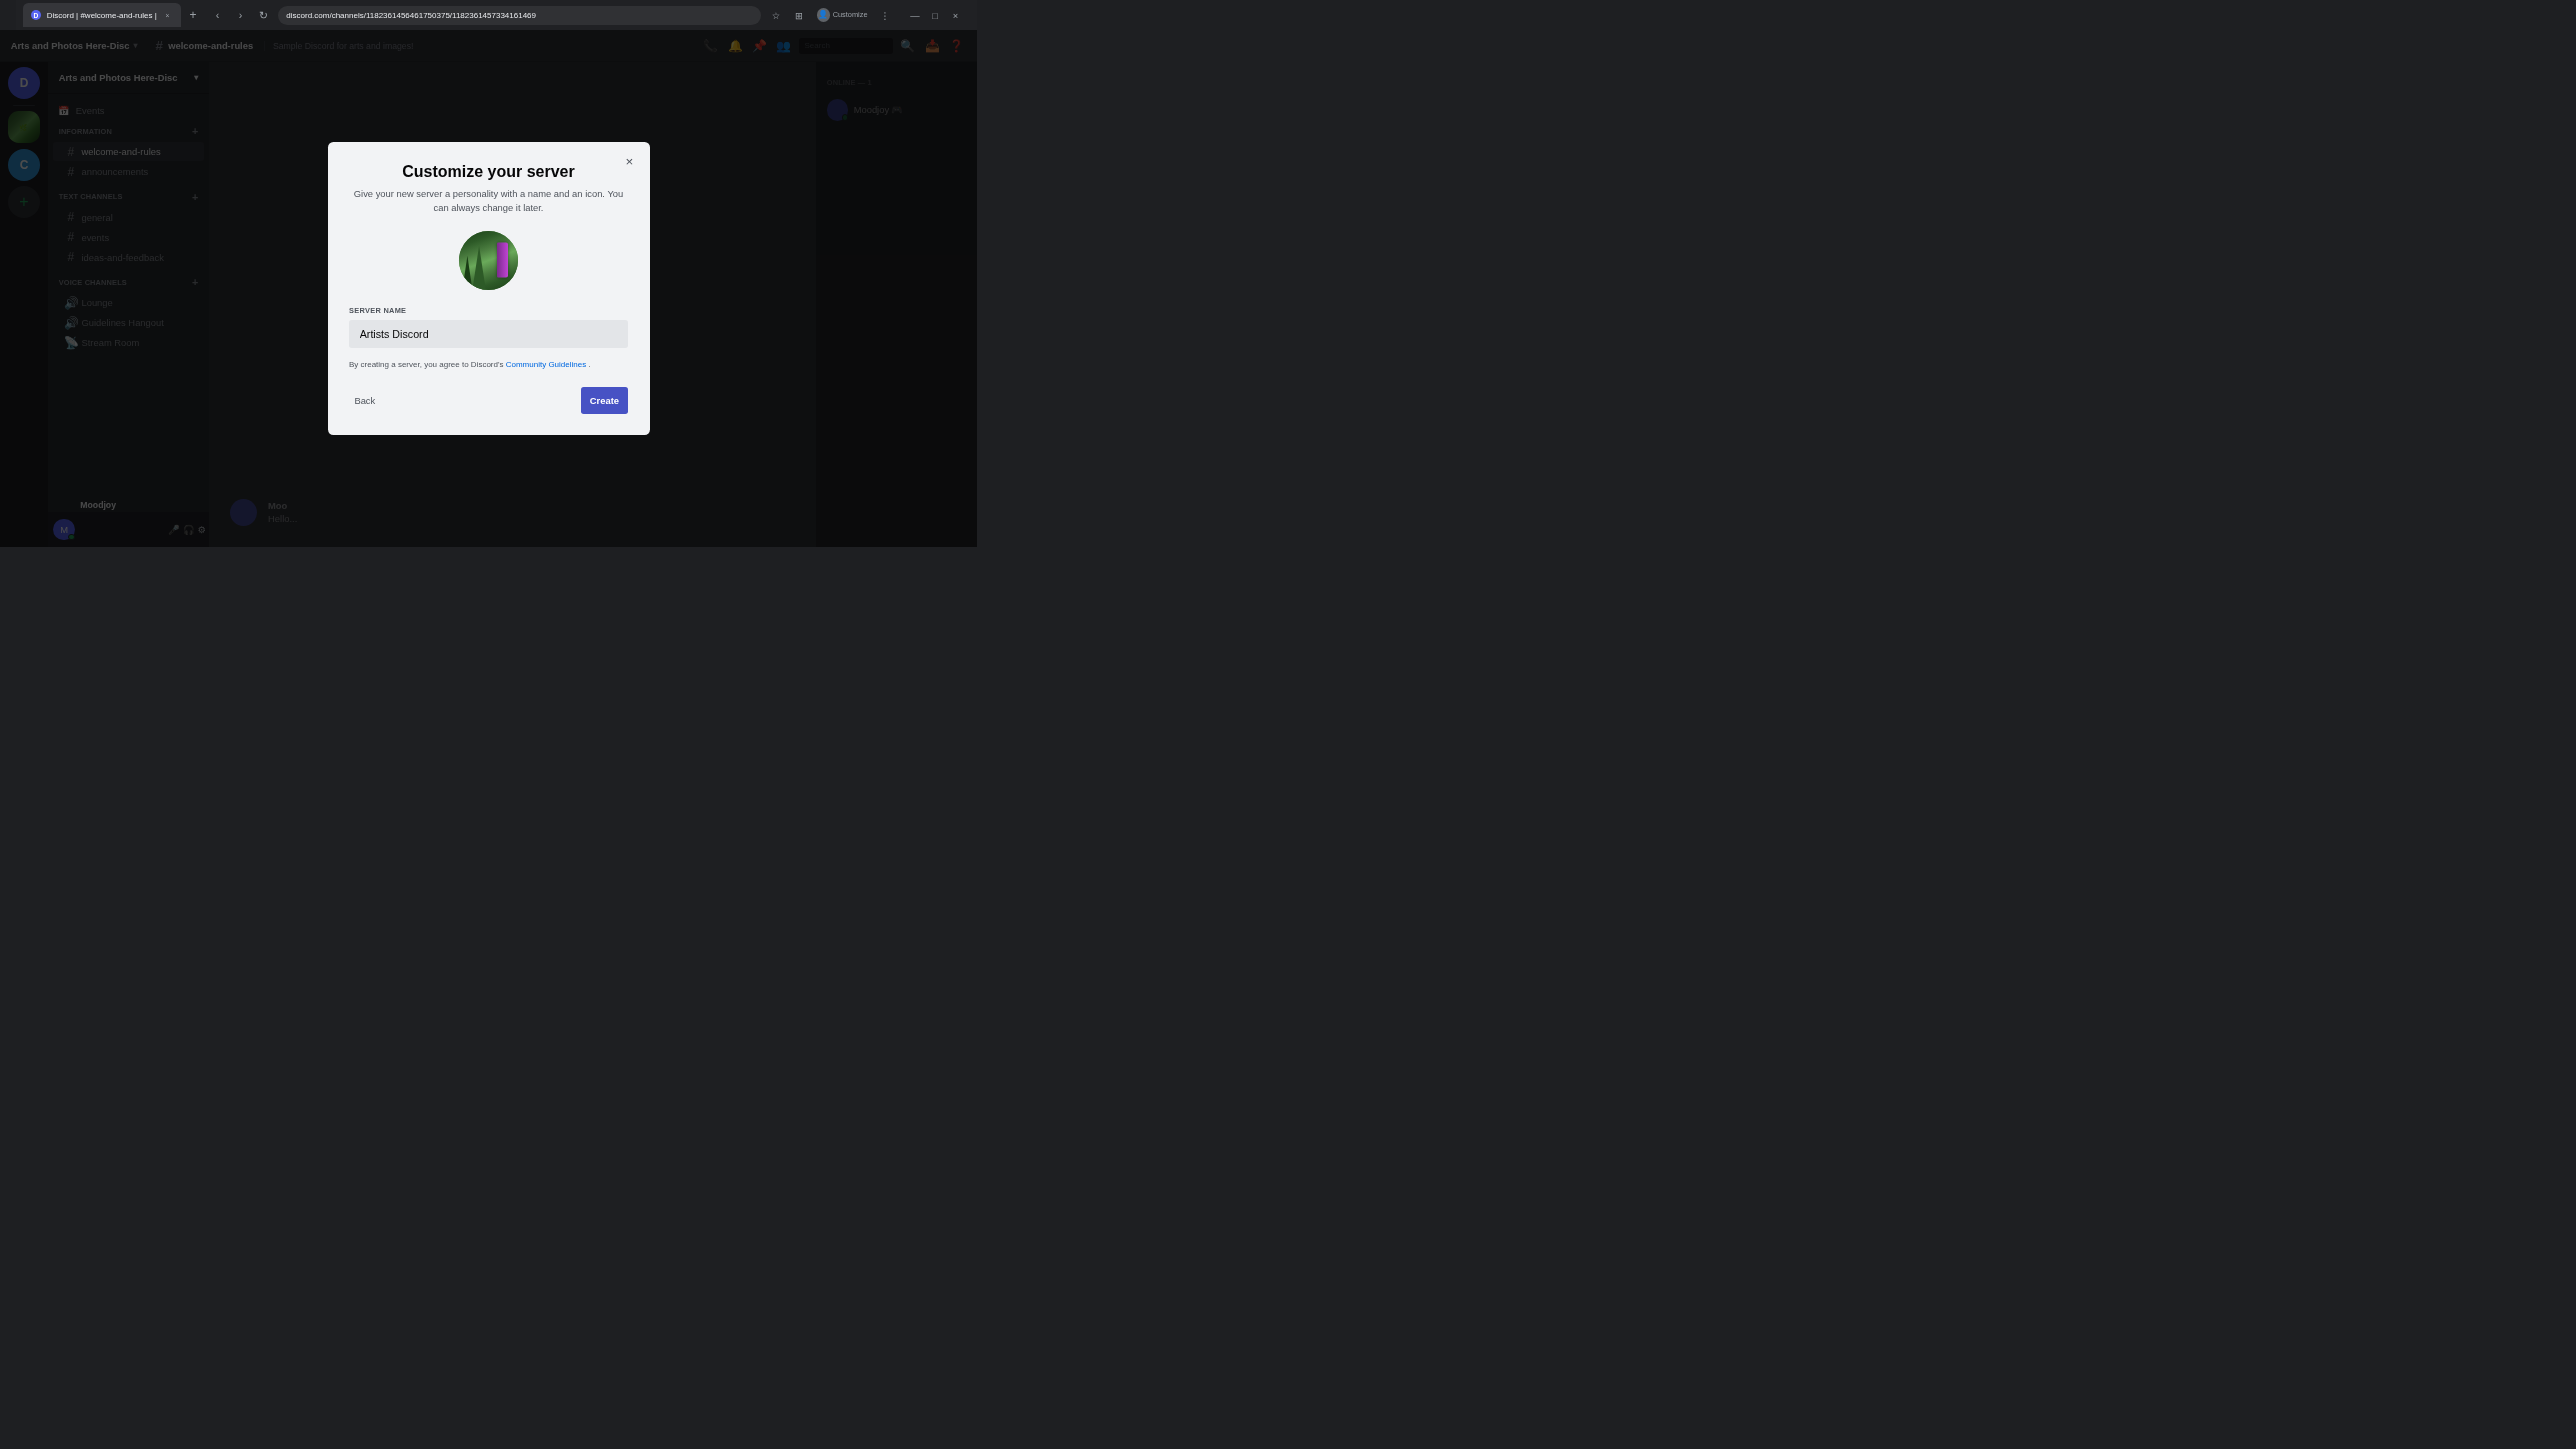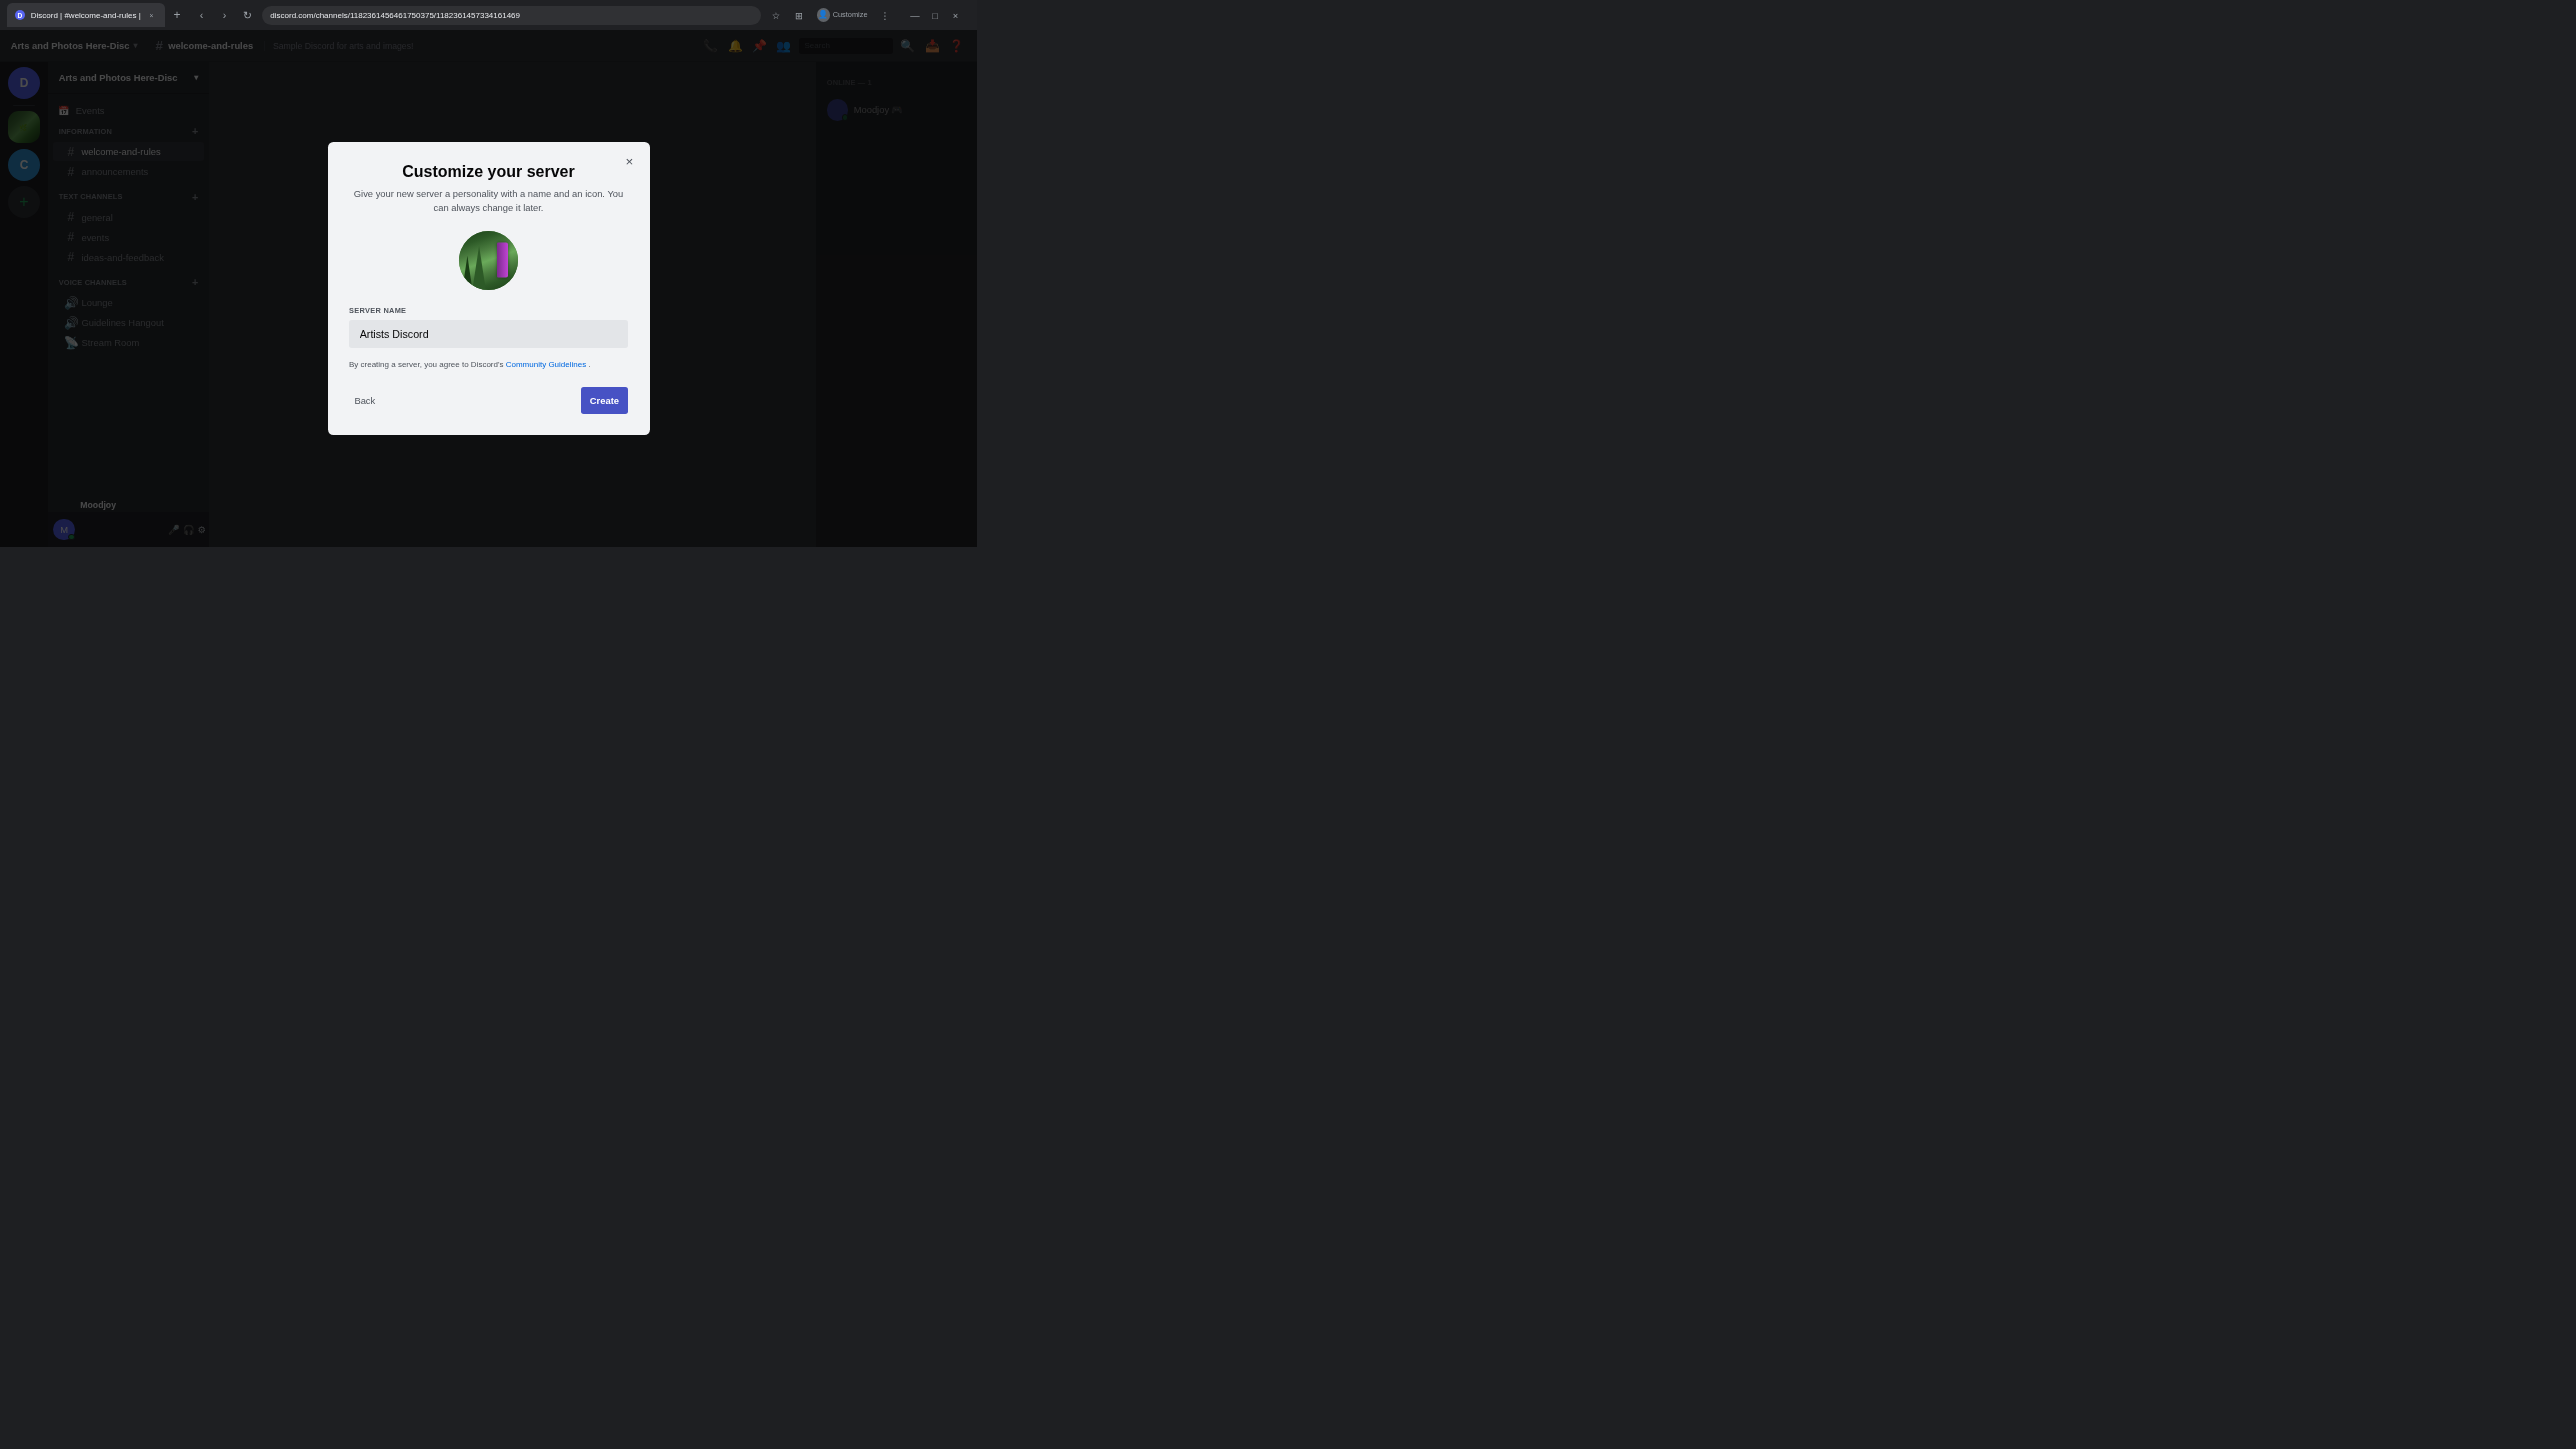--- a/index.html
+++ b/index.html
@@ -8,21 +8,21 @@
       height: 547px;
       font-family: 'Whitney', 'Helvetica Neue', Helvetica, Arial, sans-serif;
       background: #1e1f22;
       overflow: hidden;
       position: relative;
     }
 
     
     .browser-chrome {
       position: absolute;
-      top: 0; left: 0; right: 0;
+      top: 0; left: 16px; right: 0;
       height: 30px;
       background: #202124;
       display: flex;
       align-items: center;
       padding: 0 6.7px;
       z-index: 100;
     }
     .tab-bar {
       display: flex;
       align-items: center;
@@ -881,20 +881,27 @@
     <div class="main-content">
 
       <div class="chat-area" style="opacity:0.5;">
         <div style="display:flex;flex-direction:column;align-items:center;justify-content:center;margin:auto;gap:8px;">
           <div style="display:flex;align-items:center;gap:10.7px;">
             <div class="bg-avatar"></div>
             <span class="bg-send-text">Send your first message</span>
             <div style="width:27px;height:27px;background:#23a55a;border-radius:50%;display:flex;align-items:center;justify-content:center;color:white;font-size:13.4px;">✓</div>
           </div>
         </div>
+        <div class="partial-message">
+          <div class="partial-avatar"></div>
+          <div class="partial-content">
+            <span class="partial-username">Moo</span>
+            <div class="partial-text">Hello...</div>
+          </div>
+        </div>
       </div>
     </div>
 
     <div class="members-list" style="opacity:0.5;">
       <div class="members-section-header">ONLINE — 1</div>
       <div class="member-item">
         <div class="member-avatar">
           <div class="online-dot"></div>
         </div>
         <span class="member-name">

